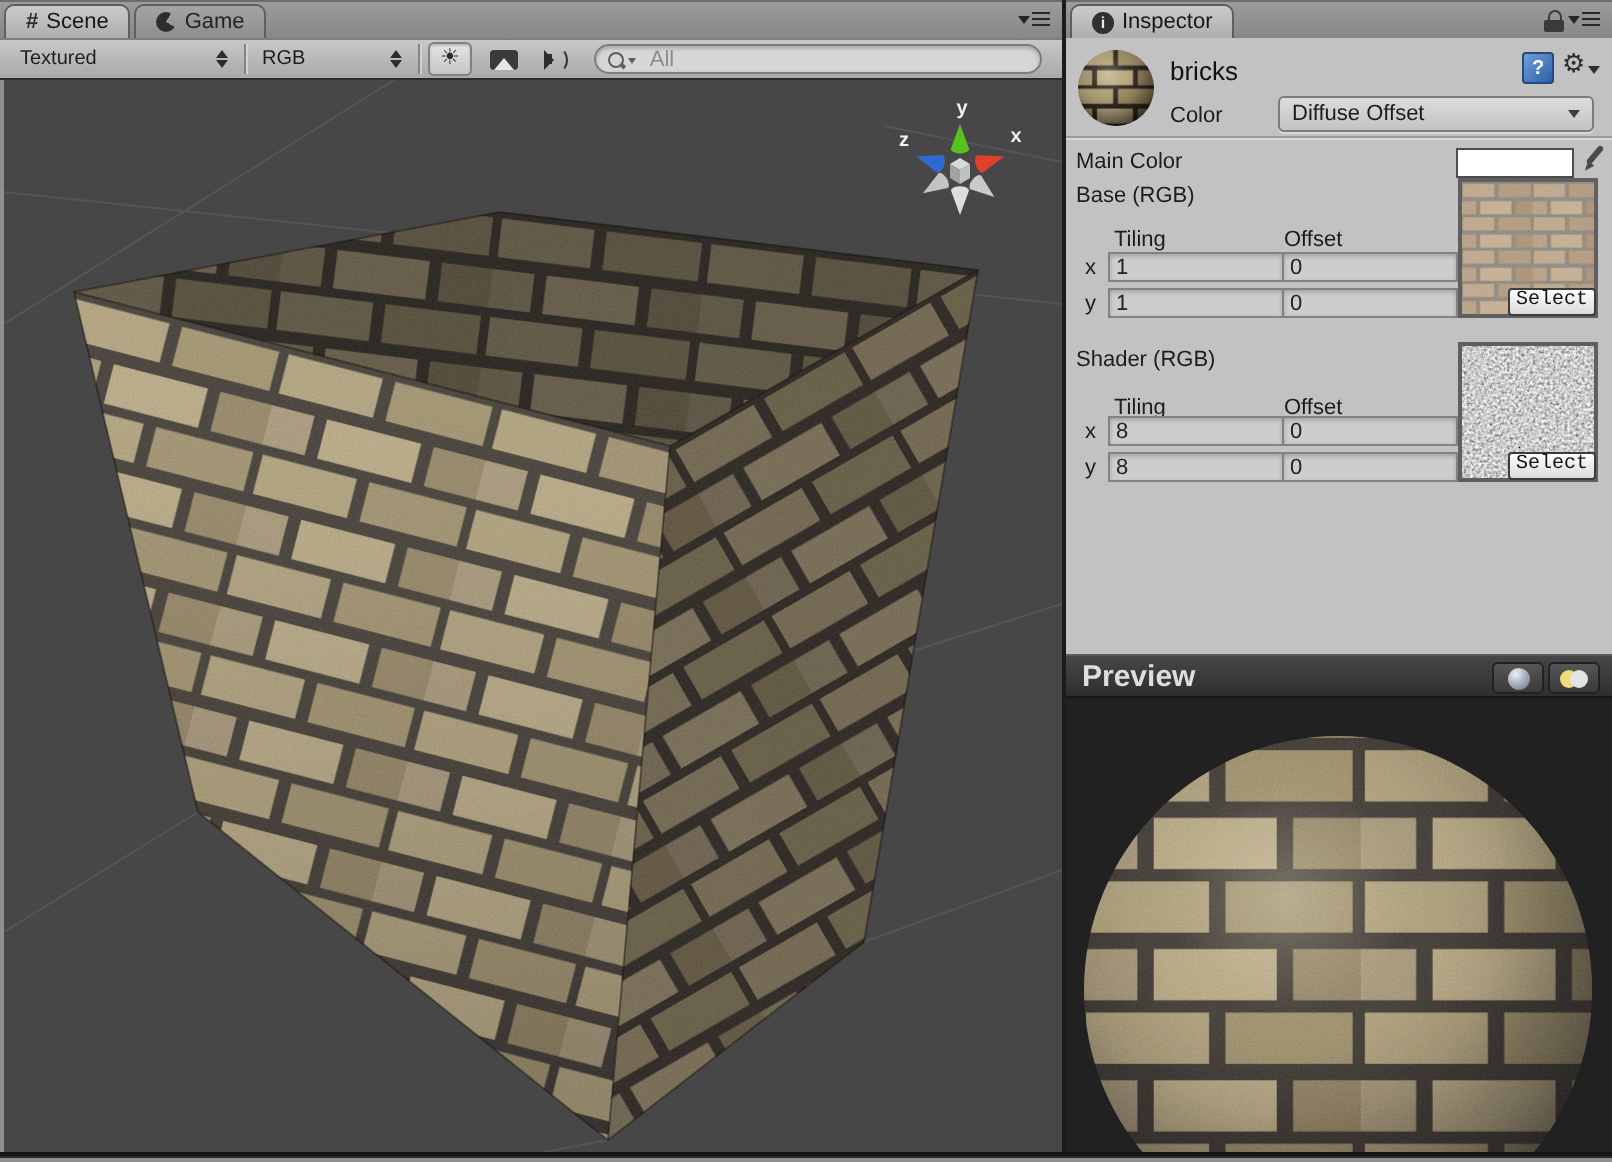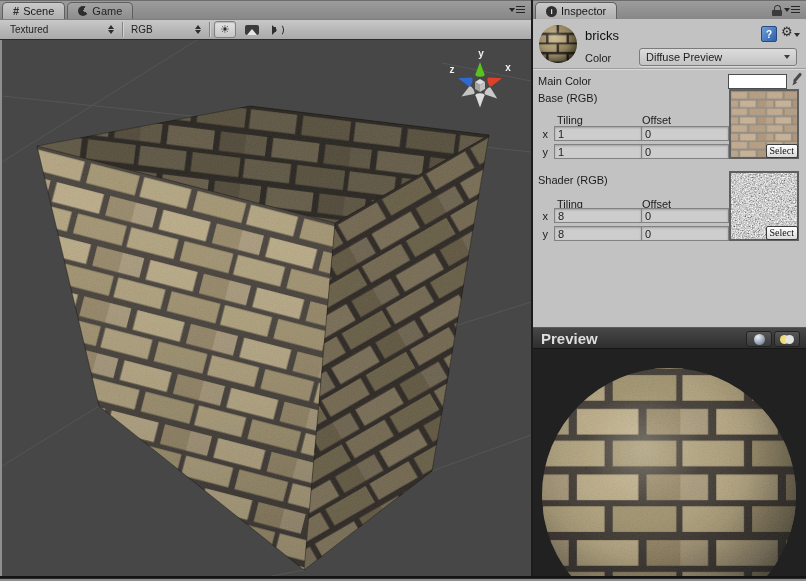--- a/index.html
+++ b/index.html
@@ -78,21 +78,21 @@
   .insp-sep{position:absolute;left:0;top:49px;width:100%;height:2px;background:linear-gradient(#9d9d9d 0 1px,#d9d9d9 1px);}
   .lbl-abs{position:absolute;white-space:nowrap;}
   .color-swatch{position:absolute;left:195px;top:55px;width:57px;height:13px;background:#ffffff;border:1px solid #4d4d4d;cursor:pointer;}
   .eyedropper{position:absolute;left:257px;top:52px;width:14px;height:16px;cursor:pointer;}
   .eyedropper .shaft{position:absolute;left:6px;top:1px;width:3px;height:11px;background:#4a4a4a;border-radius:1.5px;transform:rotate(40deg);}
   .eyedropper .tip{position:absolute;left:2px;top:10px;width:0;height:0;border-left:2.5px solid transparent;border-right:2.5px solid transparent;border-top:5px solid #4a4a4a;transform:rotate(40deg);}
   .thumb{position:absolute;width:66px;height:66px;border:2px solid #5f5f5f;background:#888;}
   .thumb svg{display:block;}
   .select-btn{position:absolute;right:-1px;bottom:-1px;font-size:10px;padding:0 3px;line-height:12px;
     background:linear-gradient(#ffffff,#dadada);border:1px solid #3c3c3c;border-radius:2px;color:#111;
-    font-family:Liberation Serif, serif;cursor:pointer;}
+    font-family:Liberation Mono, monospace;cursor:pointer;}
   .field{position:absolute;width:83px;height:13px;background:#cdcdcd;border:1px solid #828282;
     box-shadow:inset 0 1px 2px rgba(0,0,0,.22);font-size:11px;color:#222;padding:0 0 0 3px;
     font-family:"Liberation Sans",sans-serif;outline:none;}
   
   .preview-header{height:20px;flex:none;background:linear-gradient(#474747,#2e2e2e);border-top:1px solid #5a5a5a;
     border-bottom:1px solid #161616;display:flex;align-items:center;position:relative;}
   .preview-title{font-size:15px;font-weight:bold;color:#dedede;margin-left:8px;}
   .pv-btn{position:absolute;top:3px;height:14px;display:flex;align-items:center;justify-content:center;
     background:linear-gradient(#565656,#3a3a3a);border:1px solid #222;border-radius:3px;cursor:pointer;}
   .pv-ball-btn{right:34px;width:24px;}
@@ -226,20 +226,25 @@
             <span class="mtn"></span>
           </span>
       </div>
       <div class="icon-btn">
         <span class="spk">
           <span class="box"></span>
             <span class="cone"></span>
             <span class="wave"></span>
         </span>
       </div>
+      <div class="searchbox">
+        <span class="mag"></span>
+        <span class="mag-arrow"></span>
+        <input placeholder="All" style="">
+      </div>
     </div>
 
     <div class="viewport">
       <svg viewBox="0 0 529 544" preserveAspectRatio="none">
         <rect width="529" height="544" fill="#474747"></rect>
 
         <g stroke="#616161" stroke-width="1" opacity="0.55">
           <line x1="0" y1="56" x2="529" y2="112"></line>
           <line x1="0" y1="122" x2="195" y2="0"></line>
           <line x1="440" y1="23" x2="529" y2="41"></line>
@@ -300,21 +305,21 @@
     </div>
 
     <div class="insp-body">
       <svg class="mat-icon" width="40" height="40">
         <circle cx="20" cy="20" r="19" fill="url(#pIcon)"></circle>
         <circle cx="20" cy="20" r="19" fill="url(#sphShade)"></circle>
       </svg>
       <div class="mat-name">bricks</div>
       <div class="shader-label">Color</div>
       <div class="shader-drop">
-        <span class="lbl">Diffuse Preview</span>
+        <span class="lbl">Diffuse Offset</span>
         <span class="drop-arrow"></span>
       </div>
       <div class="help-icon">?</div>
       <div class="gear-icon">
         <span>⚙</span>
           <span class="tri"></span>
       </div>
       <div class="insp-sep"></div>
 
       <div class="lbl-abs" style="left:5px;top:56px;">Main Color</div>

